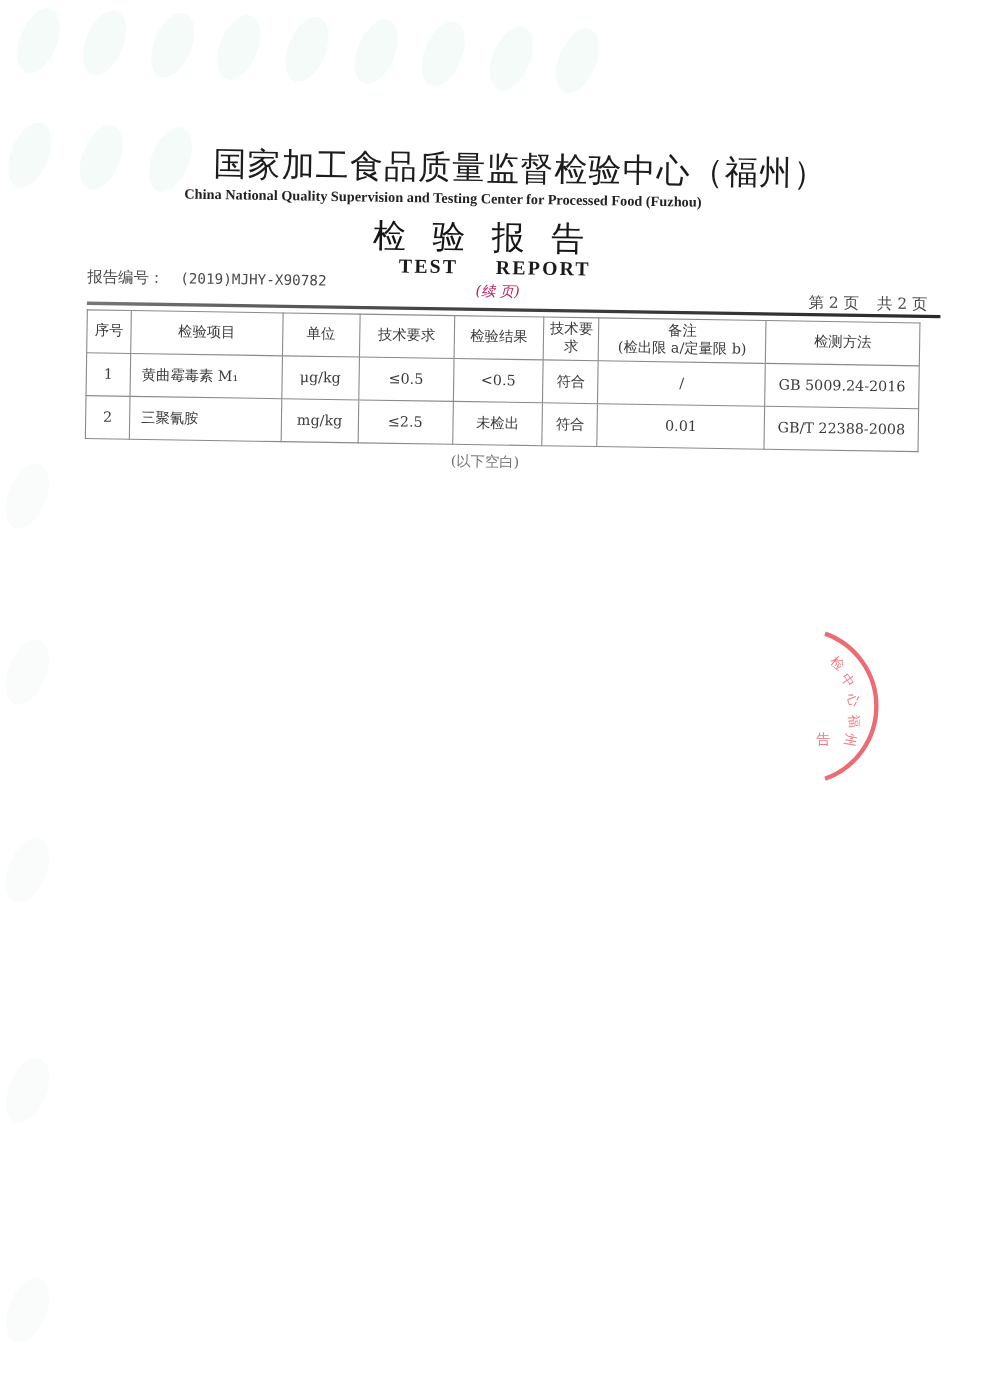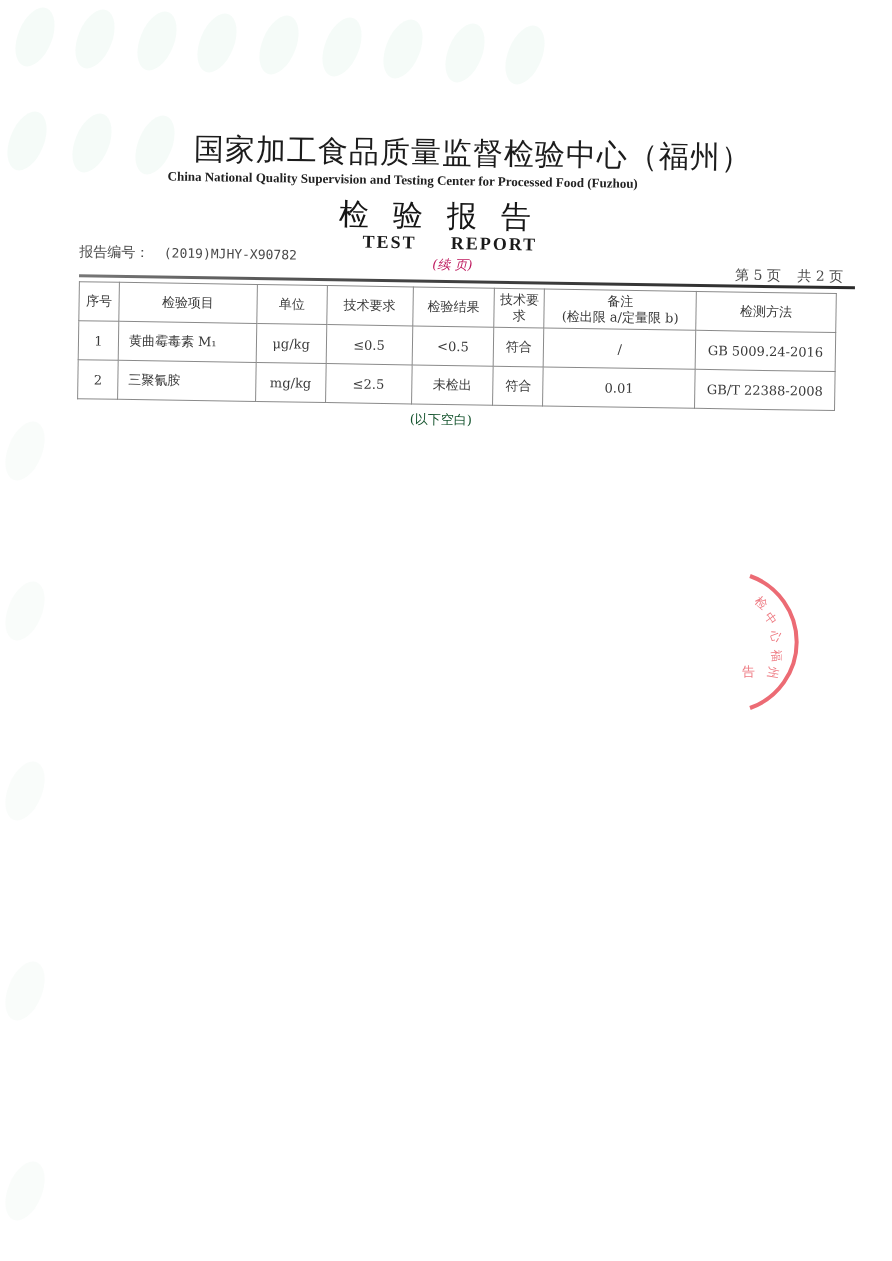--- a/index.html
+++ b/index.html
@@ -26,21 +26,21 @@
     .pageinfo span + span { margin-left: 12px; text-align: center; }
     .rule { position: absolute; left: 79px; top: 280px; width: 776px; height: 3px;
             background: linear-gradient(90deg, #777 0%, #444 40%, #2a2a2a 100%); }
     table.results { position: absolute; left: 79px; top: 287px; width: 758px; border-collapse: collapse;
                     font-size: 13px; color: #3a3a3a; }
     table.results th, table.results td { border: 1px solid #8a8a8a; text-align: center; vertical-align: middle;
                     font-weight: normal; padding: 0 4px; }
     table.results th { height: 38px; line-height: 16px; }
     table.results td { height: 38px; }
     table.results td.item { text-align: left; padding-left: 10px; }
-    .blank { position: absolute; left: 412px; top: 411px; font-size: 13px; color: #14532d; }
+    .blank { position: absolute; left: 412px; top: 411px; font-size: 13px; color: #737373; }
     .stamp { position: absolute; left: 720px; top: 572px; width: 90px; height: 140px; }
   </style>
 </head>
 <body>
 
 <div>
   <div class="wm" style="left:18px;top:6px"></div>
   <div class="wm" style="left:78px;top:8px"></div>
   <div class="wm" style="left:140px;top:10px"></div>
   <div class="wm" style="left:200px;top:12px"></div>
@@ -64,21 +64,21 @@
   <div class="title-en">China National Quality Supervision and Testing Center for Processed Food (Fuzhou)</div>
   <div class="report-cn">检验报告</div>
   <div class="report-en">TEST REPORT</div>
   <div class="cont">(续 页)</div>
 
   <div class="report-no">
     <span>报告编号：</span>
     <span class="v">(2019)MJHY-X90782</span>
   </div>
   <div class="pageinfo">
-    <span>第 5 页</span>
+    <span>第 2 页</span>
     <span>共 2 页</span>
   </div>
   <div class="rule"></div>
 
   <table class="results">
     <colgroup>
       <col style="width:40px">
         <col style="width:138px">
         <col style="width:70px">
         <col style="width:86px">

